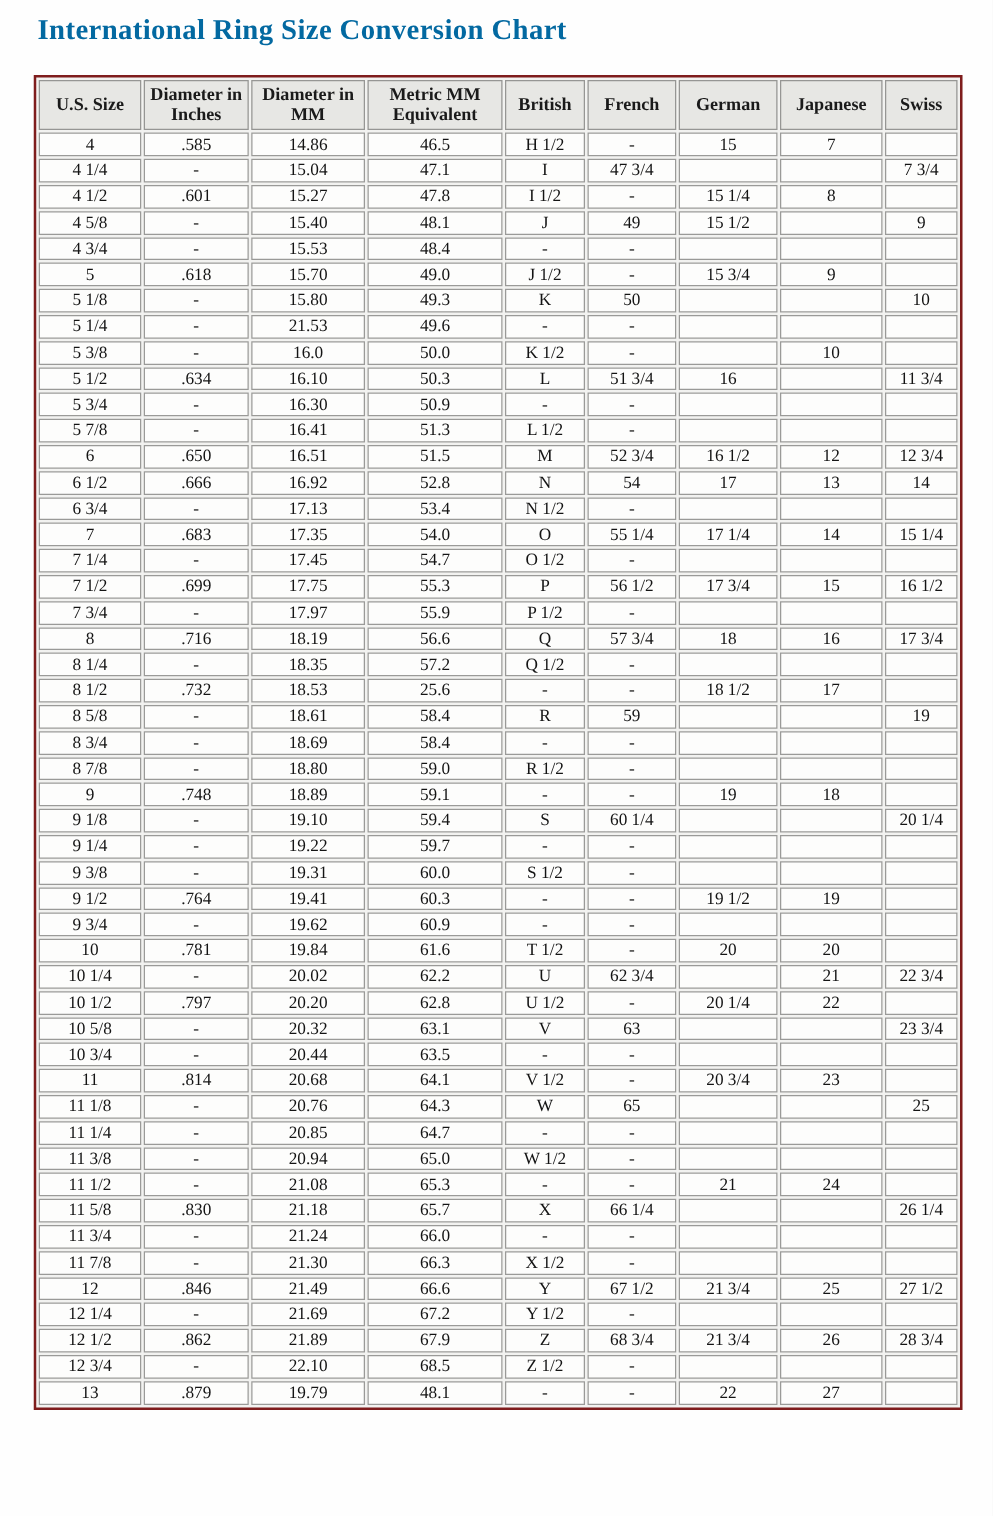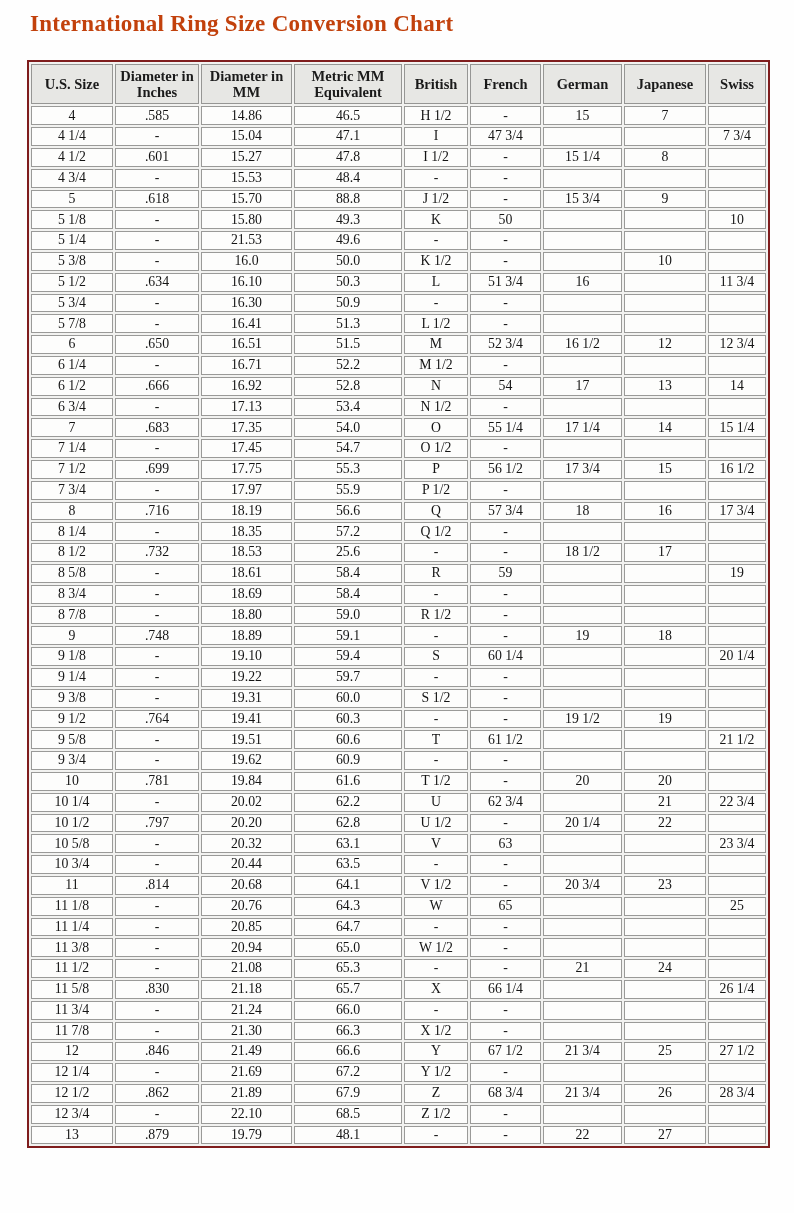--- a/index.html
+++ b/index.html
@@ -15,21 +15,21 @@
     height: 1213px;
     background: #fefefe;
     box-sizing: border-box;
   }
   h1.title {
     font-size: 23px;
     font-weight: bold;
     margin: 0;
     padding: 11px 0 0 30px;
     letter-spacing: 0.3px;
-    color: #c2410c;
+    color: #0369a1;
   }
   table.ring-table {
     margin: 23px 0 0 27px;
     width: 741px;
     table-layout: fixed;
     border-collapse: separate;
     border-spacing: 2px;
     border: 2px solid #7f1d1d;
     background: #f2f2f0;
   }
@@ -117,35 +117,46 @@
           <td>.601</td>
           <td>15.27</td>
           <td>47.8</td>
           <td>I 1/2</td>
           <td>-</td>
           <td>15 1/4</td>
           <td>8</td>
           <td></td>
         </tr>
         <tr>
+          <td>4 5/8</td>
+          <td>-</td>
+          <td>15.40</td>
+          <td>48.1</td>
+          <td>J</td>
+          <td>49</td>
+          <td>15 1/2</td>
+          <td></td>
+          <td>9</td>
+        </tr>
+        <tr>
           <td>4 3/4</td>
           <td>-</td>
           <td>15.53</td>
           <td>48.4</td>
           <td>-</td>
           <td>-</td>
           <td></td>
           <td></td>
           <td></td>
         </tr>
         <tr>
           <td>5</td>
           <td>.618</td>
           <td>15.70</td>
-          <td>88.8</td>
+          <td>49.0</td>
           <td>J 1/2</td>
           <td>-</td>
           <td>15 3/4</td>
           <td>9</td>
           <td></td>
         </tr>
         <tr>
           <td>5 1/8</td>
           <td>-</td>
           <td>15.80</td>
@@ -216,31 +227,20 @@
           <td>.650</td>
           <td>16.51</td>
           <td>51.5</td>
           <td>M</td>
           <td>52 3/4</td>
           <td>16 1/2</td>
           <td>12</td>
           <td>12 3/4</td>
         </tr>
         <tr>
-          <td>6 1/4</td>
-          <td>-</td>
-          <td>16.71</td>
-          <td>52.2</td>
-          <td>M 1/2</td>
-          <td>-</td>
-          <td></td>
-          <td></td>
-          <td></td>
-        </tr>
-        <tr>
           <td>6 1/2</td>
           <td>.666</td>
           <td>16.92</td>
           <td>52.8</td>
           <td>N</td>
           <td>54</td>
           <td>17</td>
           <td>13</td>
           <td>14</td>
         </tr>
@@ -414,31 +414,20 @@
           <td>.764</td>
           <td>19.41</td>
           <td>60.3</td>
           <td>-</td>
           <td>-</td>
           <td>19 1/2</td>
           <td>19</td>
           <td></td>
         </tr>
         <tr>
-          <td>9 5/8</td>
-          <td>-</td>
-          <td>19.51</td>
-          <td>60.6</td>
-          <td>T</td>
-          <td>61 1/2</td>
-          <td></td>
-          <td></td>
-          <td>21 1/2</td>
-        </tr>
-        <tr>
           <td>9 3/4</td>
           <td>-</td>
           <td>19.62</td>
           <td>60.9</td>
           <td>-</td>
           <td>-</td>
           <td></td>
           <td></td>
           <td></td>
         </tr>

